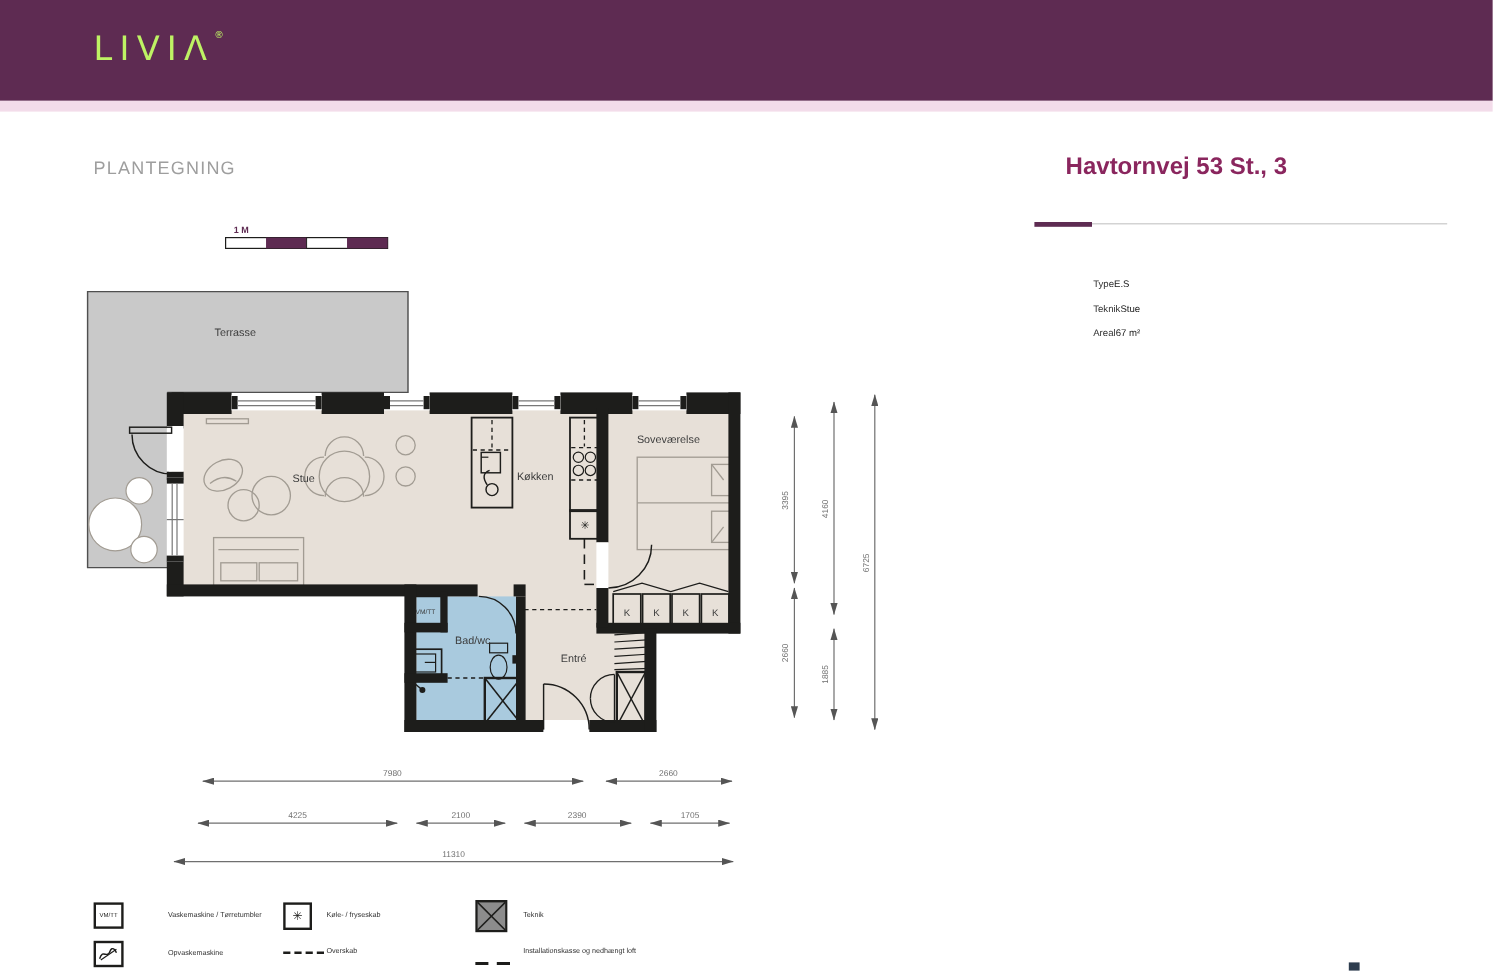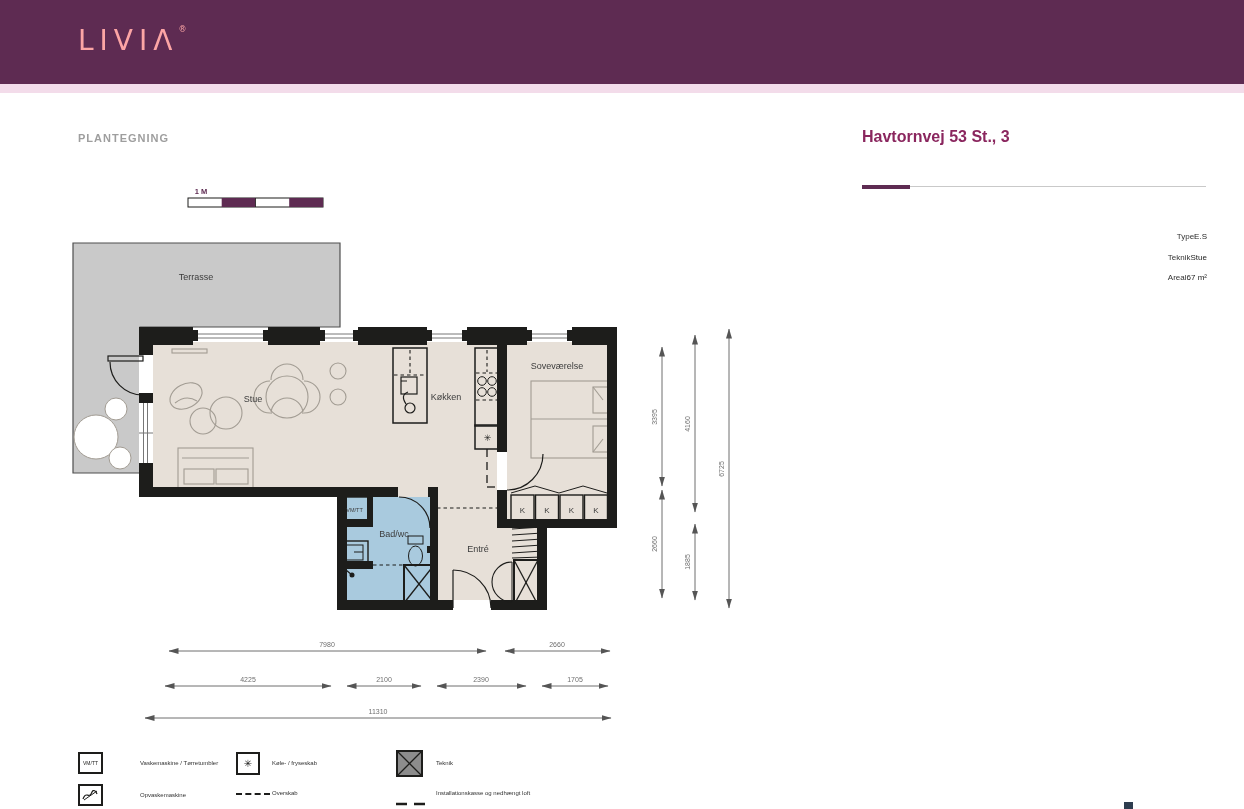--- a/index.html
+++ b/index.html
@@ -7,33 +7,33 @@
     --terr:#c9c9c9; --bath:#a9cade; --wall:#1d1d1b; --tek:#8c8c8c;
     --furn:#a29c93; --dim:#6f6f6f; --txt:#3c3c3c; --lab:#9e9e9e;
   }
   *{box-sizing:border-box;margin:0;padding:0}
   body{width:1244px;height:809px;position:relative;background:#fff;
        font-family:"Liberation Sans",sans-serif;overflow:hidden}
   .abs{position:absolute}
   
   .header{left:0;top:0;width:1244px;height:84px;background:var(--brand)}
   .strip{left:0;top:84px;width:1244px;height:9px;background:var(--strip)}
-  .logo{left:78px;top:24px;color:#fca5a5;font-size:28px;font-weight:400;
+  .logo{left:78px;top:24px;color:#bef264;font-size:28px;font-weight:400;
         letter-spacing:6px;font-family:"DejaVu Sans",sans-serif}
   .logo sup{font-size:8px;letter-spacing:0;vertical-align:18px}
   
-  .seclab{left:78px;top:132px;font-size:11px;font-weight:bold;
+  .seclab{left:78px;top:132px;font-size:15px;font-weight:normal;
           letter-spacing:1px;color:var(--lab)}
   
-  .title{left:862px;top:128px;font-size:16px;font-weight:bold;color:var(--title)}
+  .title{left:888px;top:128px;font-size:20px;font-weight:bold;color:var(--title)}
   .divider{left:862px;top:184px;width:344px;height:5px;display:flex;align-items:center}
   .divider .acc{width:48px;height:4px;background:var(--brand)}
   .divider .ln{flex:1;height:1px;background:#c9c9c9}
   .infotable{left:911px;top:232px;width:296px;font-size:8px;color:#333}
-  .infotable .row{display:flex;justify-content:flex-end;height:20.7px;align-items:flex-start}
+  .infotable .row{display:flex;justify-content:flex-start;height:20.7px;align-items:flex-start}
   .infotable .val{text-align:right;color:#222}
   
   .plansvg{left:0;top:100px}
   .roomt{font-size:9px;fill:var(--txt)}
   .dimt{font-size:7px;fill:var(--dim)}
   .dimln{stroke:var(--dim);stroke-width:1;fill:none}
   .w{fill:var(--wall)}
   .furn{stroke:var(--furn);stroke-width:1.1;fill:none}
   .blk{stroke:var(--wall);fill:none}
   .dash{stroke:var(--wall);stroke-width:1.1;fill:none;stroke-dasharray:3.5,3}

